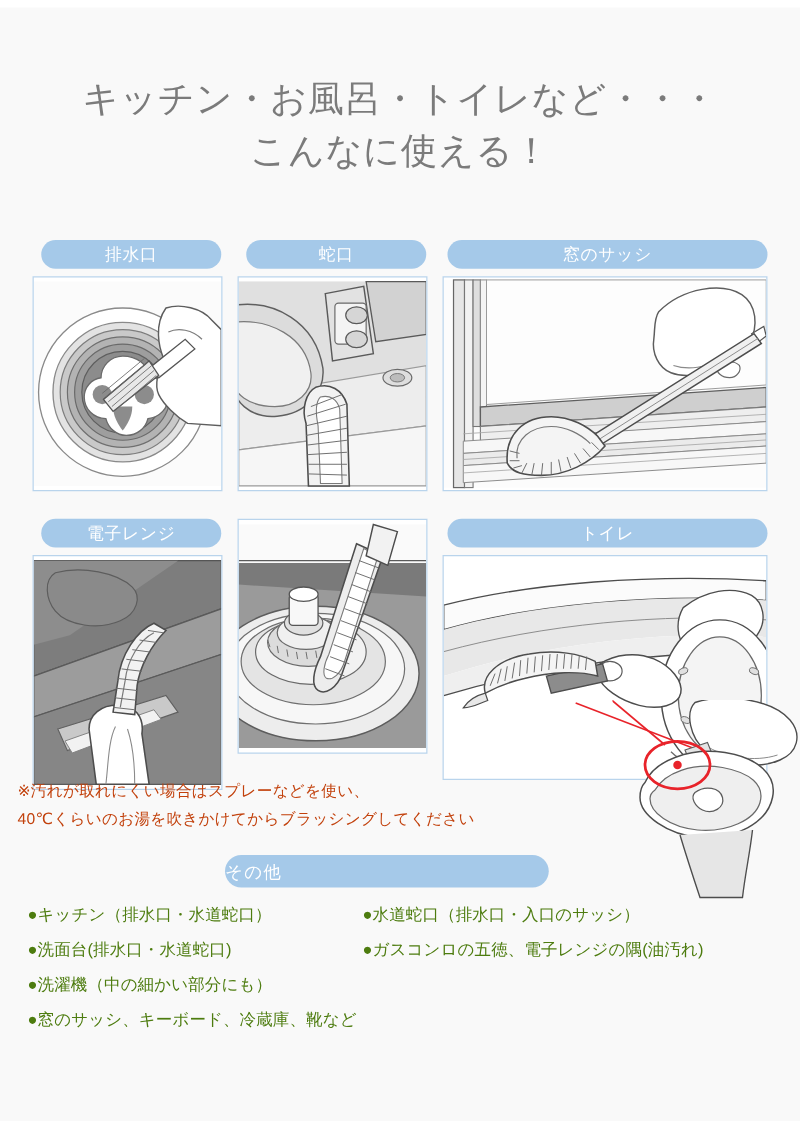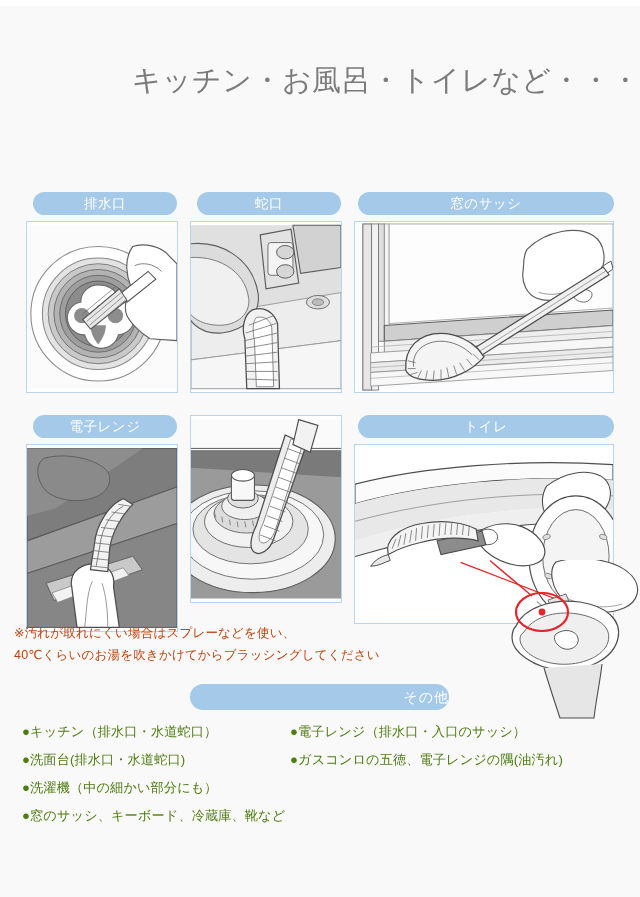--- a/index.html
+++ b/index.html
@@ -26,21 +26,21 @@
     top: 0; left: 0;
     width: 640px; height: 6px;
     background: #ffffff;
   }
 
   
   .title-block {
     position: absolute;
     top: 60px; left: 0;
     width: 640px;
-    text-align: right;
+    text-align: center;
   }
   .title-line {
     font-size: 29px;
     line-height: 41px;
     color: #7b7b7b;
     letter-spacing: 0.5px;
     font-weight: 400;
   }
 
   
@@ -104,29 +104,29 @@
     left: 490px;
     top: 560px;
     width: 150px;
     height: 160px;
     pointer-events: none;
   }
 
   
   .other-pill {
     position: absolute;
-    left: 190px;
+    left: 180px;
     top: 684px;
     width: 259px;
     height: 26px;
     line-height: 26px;
     border-radius: 13px;
     background: #a5c9e9;
     color: #fff;
-    text-align: right;
+    text-align: left;
     font-size: 14px;
     letter-spacing: 1px;
   }
   .other-list {
     position: absolute;
     left: 22px;
     top: 718px;
     width: 600px;
   }
   .other-row {
@@ -145,20 +145,21 @@
 </style>
 </head>
 <body>
 
 <div class="page">
 
   <div class="top-strip"></div>
 
   <div class="title-block">
     <div class="title-line">キッチン・お風呂・トイレなど・・・</div>
+    <div class="title-line">こんなに使える！</div>
   </div>
 
   <div class="grid">
 
     <div class="row">
 
       <div class="cell-sm">
         <div class="pill sm">排水口</div>
         <div class="frame small">
           <svg viewBox="0 0 156 170" xmlns="http://www.w3.org/2000/svg">
@@ -462,21 +463,21 @@
   <div class="note">
     <div>※汚れが取れにくい場合はスプレーなどを使い、</div>
     <div>40℃くらいのお湯を吹きかけてからブラッシングしてください</div>
   </div>
 
   <div class="other-pill">その他</div>
 
   <div class="other-list">
     <div class="other-row">
       <div class="other-item col-a">●キッチン（排水口・水道蛇口）</div>
-      <div class="other-item col-b">●電子レンジ（排水口・入口のサッシ）</div>
+      <div class="other-item col-b">●水道蛇口（排水口・入口のサッシ）</div>
     </div>
     <div class="other-row">
       <div class="other-item col-a">●洗面台(排水口・水道蛇口)</div>
       <div class="other-item col-b">●ガスコンロの五徳、電子レンジの隅(油汚れ)</div>
     </div>
     <div class="other-row">
       <div class="other-item col-a">●洗濯機（中の細かい部分にも）</div>
     </div>
     <div class="other-row">
       <div class="other-item col-a" style="width:auto">●窓のサッシ、キーボード、冷蔵庫、靴など</div>

